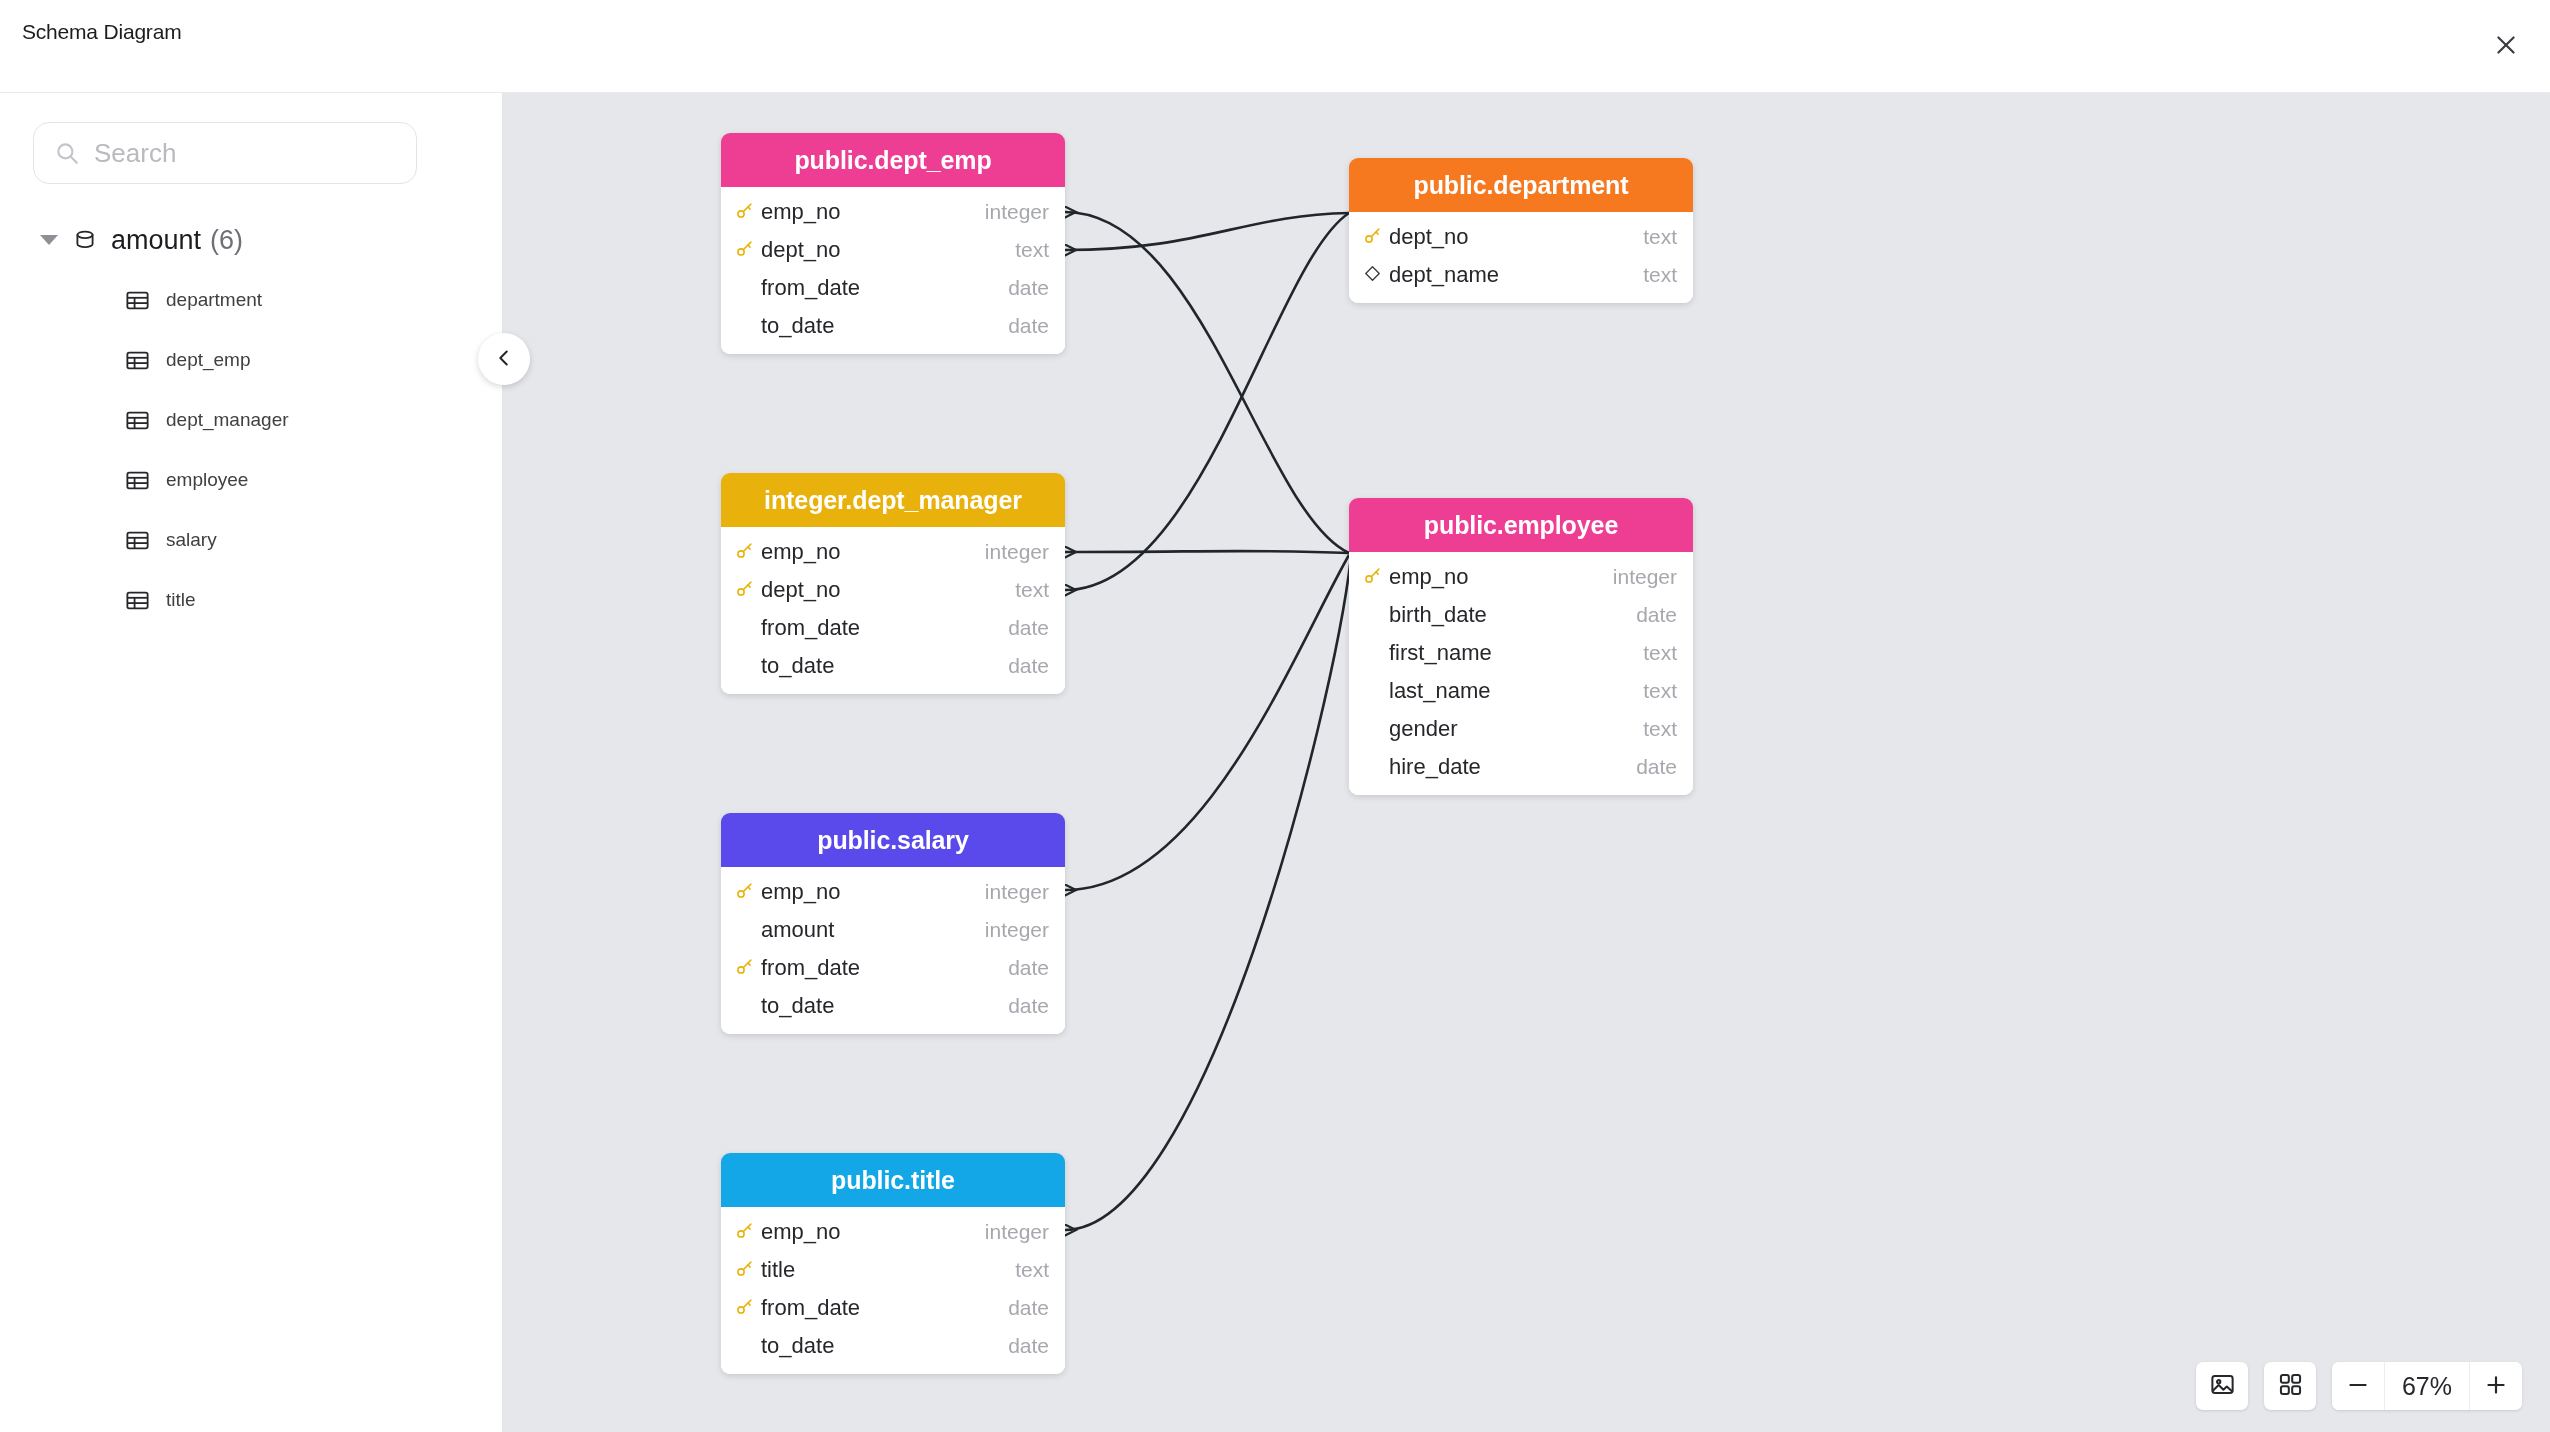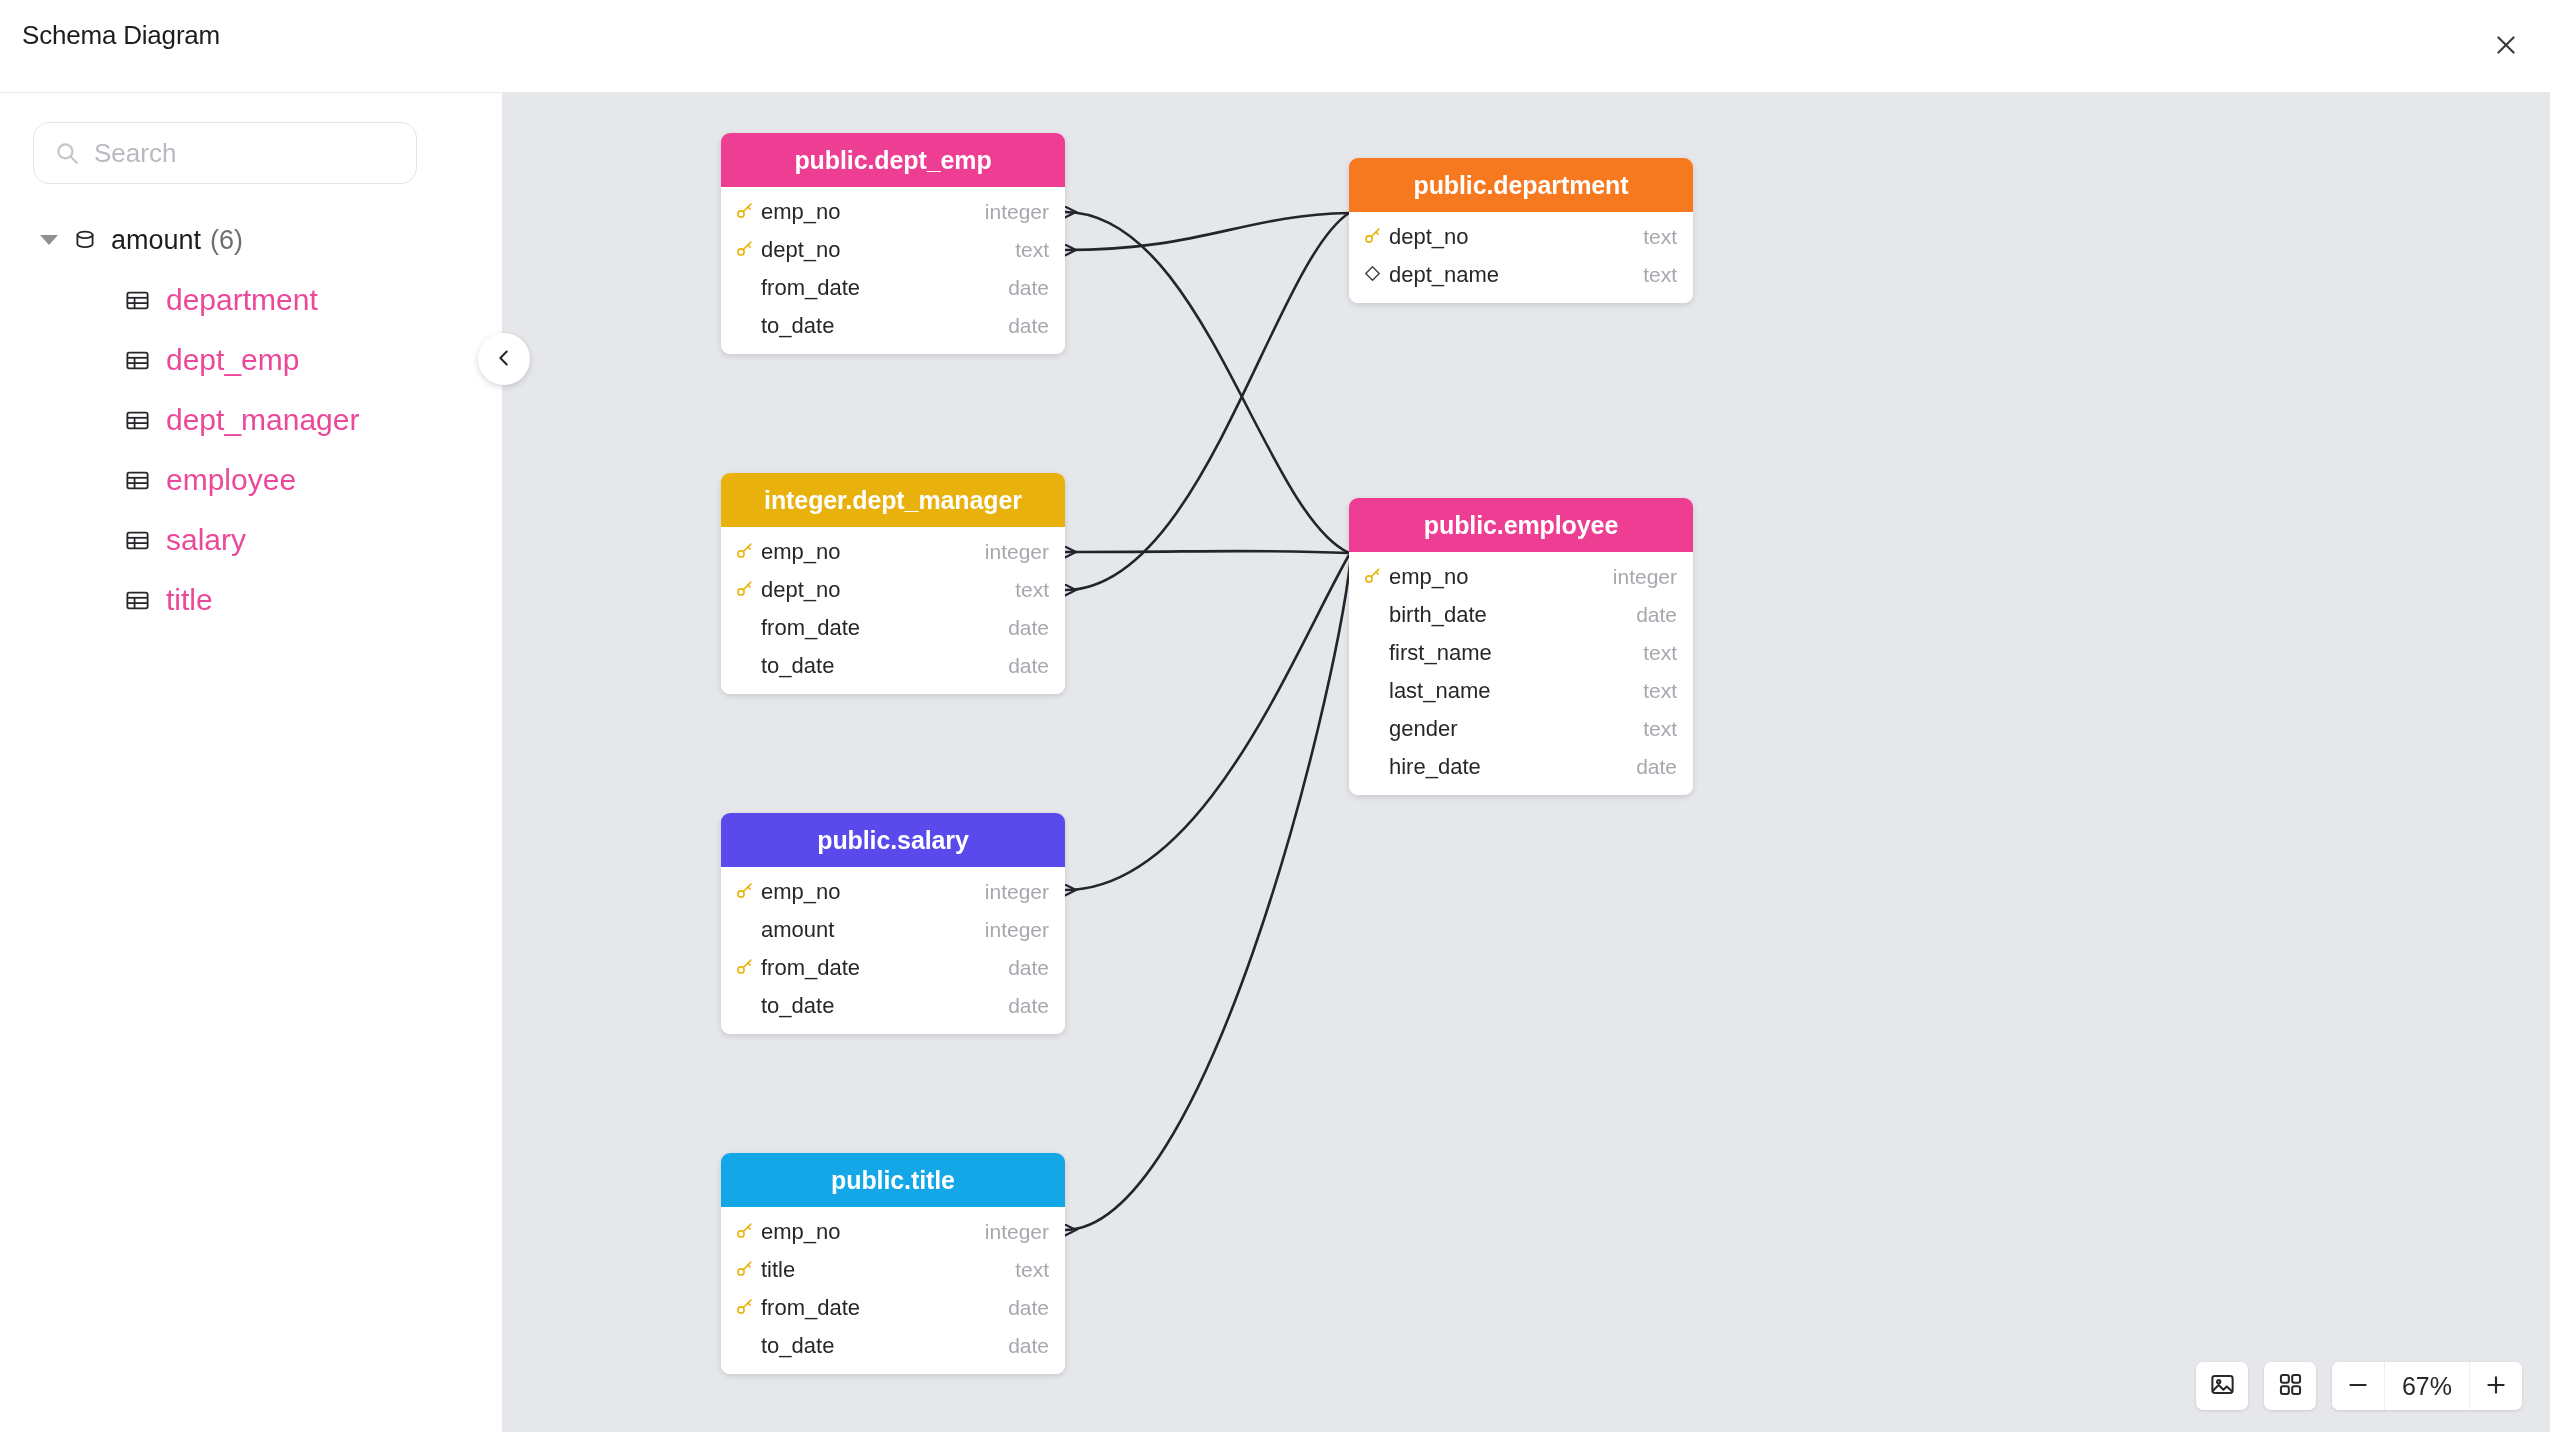--- a/index.html
+++ b/index.html
@@ -10,21 +10,21 @@
   }
   #app { position: relative; width: 2550px; height: 1432px; }
 
   
   .titlebar {
     position: absolute; left: 0; top: 0; width: 2550px; height: 93px;
     background: #ffffff; border-bottom: 1px solid #e9eaec;
   }
   .titlebar .title {
     position: absolute; left: 22px; top: 20px;
-    font-size: 26px; color: #1c1d20; letter-spacing: -0.2px;
+    font-size: 21px; color: #1c1d20; letter-spacing: -0.2px;
   }
   .close-btn {
     position: absolute; right: 18px; top: 20px;
     width: 52px; height: 52px; border-radius: 6px;
     display: flex; align-items: center; justify-content: center;
     cursor: pointer; background: transparent; border: none;
   }
 
   
   .sidebar {
@@ -58,21 +58,21 @@
   }
   .db-icon { display: flex; margin-right: 13px; }
   .schema-name { font-size: 27px; color: #1c1d20; }
   .schema-count { font-size: 27px; color: #6e7076; margin-left: 9px; }
 
   .tree-table {
     display: flex; align-items: center; height: 60px;
     padding-left: 124px; cursor: pointer;
   }
   .tbl-icon { display: flex; margin-right: 15px; }
-  .tbl-name { font-size: 30px; color: #ec4899; }
+  .tbl-name { font-size: 19px; color: #404040; }
 
   .collapse-btn {
     position: absolute; left: 478px; top: 240px;
     width: 52px; height: 52px; border-radius: 50%;
     background: #ffffff; border: none;
     box-shadow: 0 2px 6px rgba(0,0,0,0.16);
     display: flex; align-items: center; justify-content: center;
     cursor: pointer; z-index: 20;
   }
 

